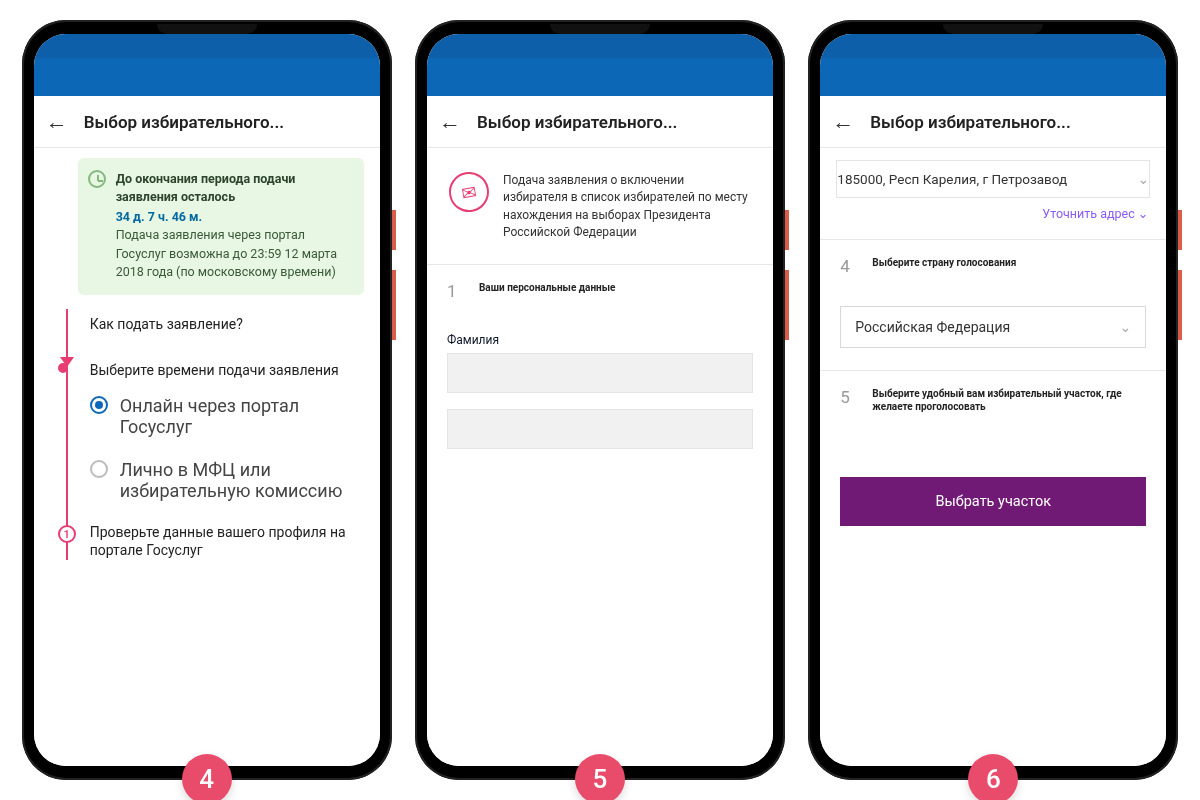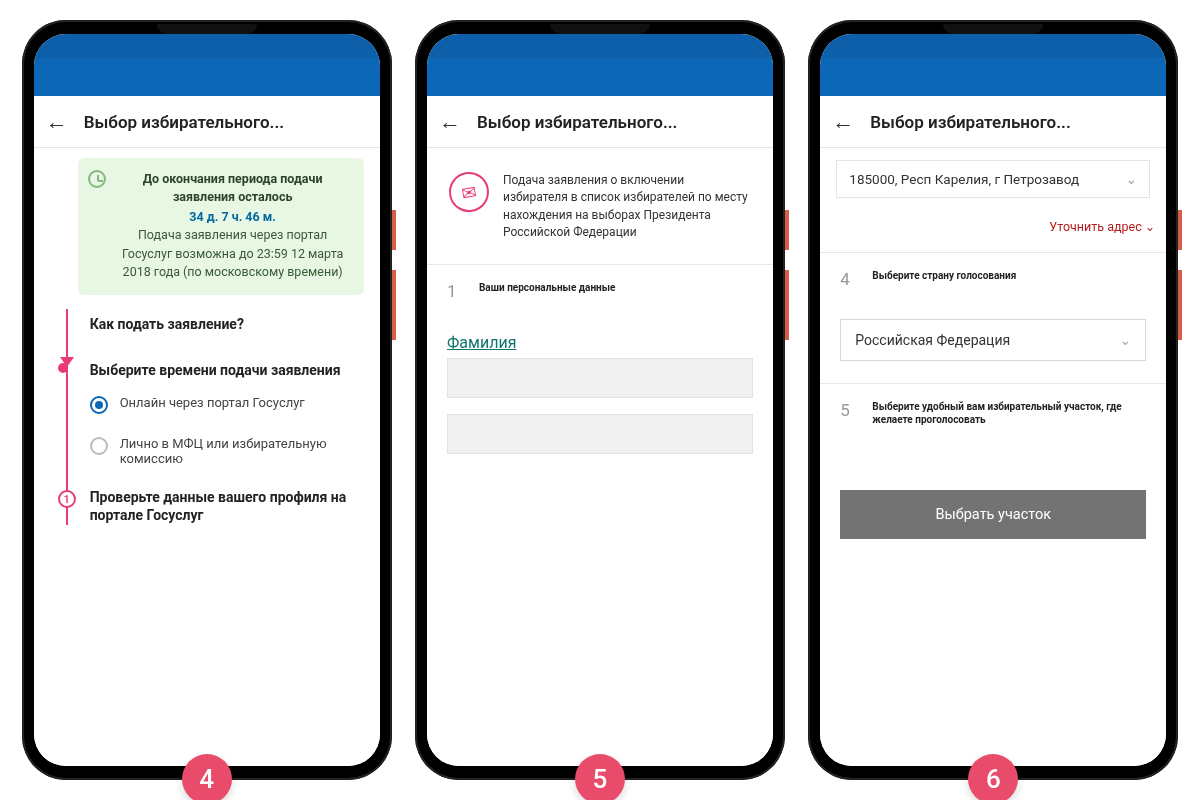--- a/index.html
+++ b/index.html
@@ -88,21 +88,20 @@
   
   .green-box {
     margin: 10px 16px 14px 44px;
     background: #e8f6e4;
     border-radius: 6px;
     padding: 12px 14px 14px 38px;
     position: relative;
     font-size: 12.5px;
     color: #3a5a37;
     line-height: 1.45;
-    text-align: center;
   }
   .green-box .clock {
     position: absolute;
     left: 10px; top: 12px;
     width: 18px; height: 18px;
     border: 2px solid #84b97d;
     border-radius: 50%;
   }
   .green-box .clock::before,
   .green-box .clock::after {
@@ -164,33 +163,33 @@
     border: 2px solid #e83d72;
     color: #e83d72;
     font-size: 11px;
     font-weight: 600;
     display: flex;
     align-items: center;
     justify-content: center;
   }
   .tl-title {
     font-size: 14px;
-    font-weight: 700;
+    font-weight: 400;
     color: #222;
     line-height: 1.3;
   }
   .radio-group {
     margin-top: 16px;
   }
   .radio-opt {
     display: flex;
     align-items: flex-start;
     gap: 12px;
     margin-bottom: 22px;
-    font-size: 13px;
+    font-size: 18px;
     color: #444;
     cursor: pointer;
   }
   .radio-opt .r {
     width: 18px; height: 18px;
     border: 2px solid #bbb;
     border-radius: 50%;
     flex-shrink: 0;
     margin-top: 1px;
     position: relative;
@@ -246,51 +245,50 @@
     color: #222;
     line-height: 1.3;
   }
   .form-block {
     padding: 0 20px 10px 20px;
   }
   .fld {
     margin-top: 16px;
   }
   .fld-label {
-    font-size: 16px;
-    color: #0f766e;
+    font-size: 12px;
+    color: #0f172a;
     margin-bottom: 6px;
-    text-decoration: underline;
   }
   .fld-input {
     width: 100%;
     height: 40px;
     background: #f1f1f1;
     border: 1px solid #e4e4e4;
   }
   
   .addr-row {
-    margin: 12px 16px 13px 16px;
+    margin: 12px 16px 0 16px;
     display: flex;
     align-items: center;
     justify-content: space-between;
     border: 1px solid #e4e4e4;
-    padding: 10px 12px;
+    padding: 10px 0;
     font-size: 13.5px;
     color: #333;
   }
   .chev {
     color: #aaa;
     font-size: 14px;
   }
   .refine {
     text-align: right;
-    padding: 8px 11px 18px 0;
+    padding: 8px 18px 18px 0;
     font-size: 12.5px;
-    color: #b91c1c;
+    color: #8b5cf6;
     cursor: pointer;
   }
   .refine::after { content: " ⌄"; }
   .select-box {
     margin: 14px 20px 0 20px;
     border: 1px solid #d8d8d8;
     padding: 12px 14px;
     display: flex;
     align-items: flex-end;
     justify-content: space-between;
@@ -300,21 +298,21 @@
   }
   .small-label {
     font-size: 12px;
     color: #999;
     padding: 0 20px;
     margin-top: 14px;
   }
   .big-gap { height: 48px; }
   .primary-btn {
     margin: 0 20px;
-    background: #737373;
+    background: #701a75;
     color: #fff;
     text-align: center;
     padding: 16px 0;
     font-size: 14.5px;
     cursor: pointer;
   }
   
   .badge {
     position: absolute;
     bottom: -24px;

